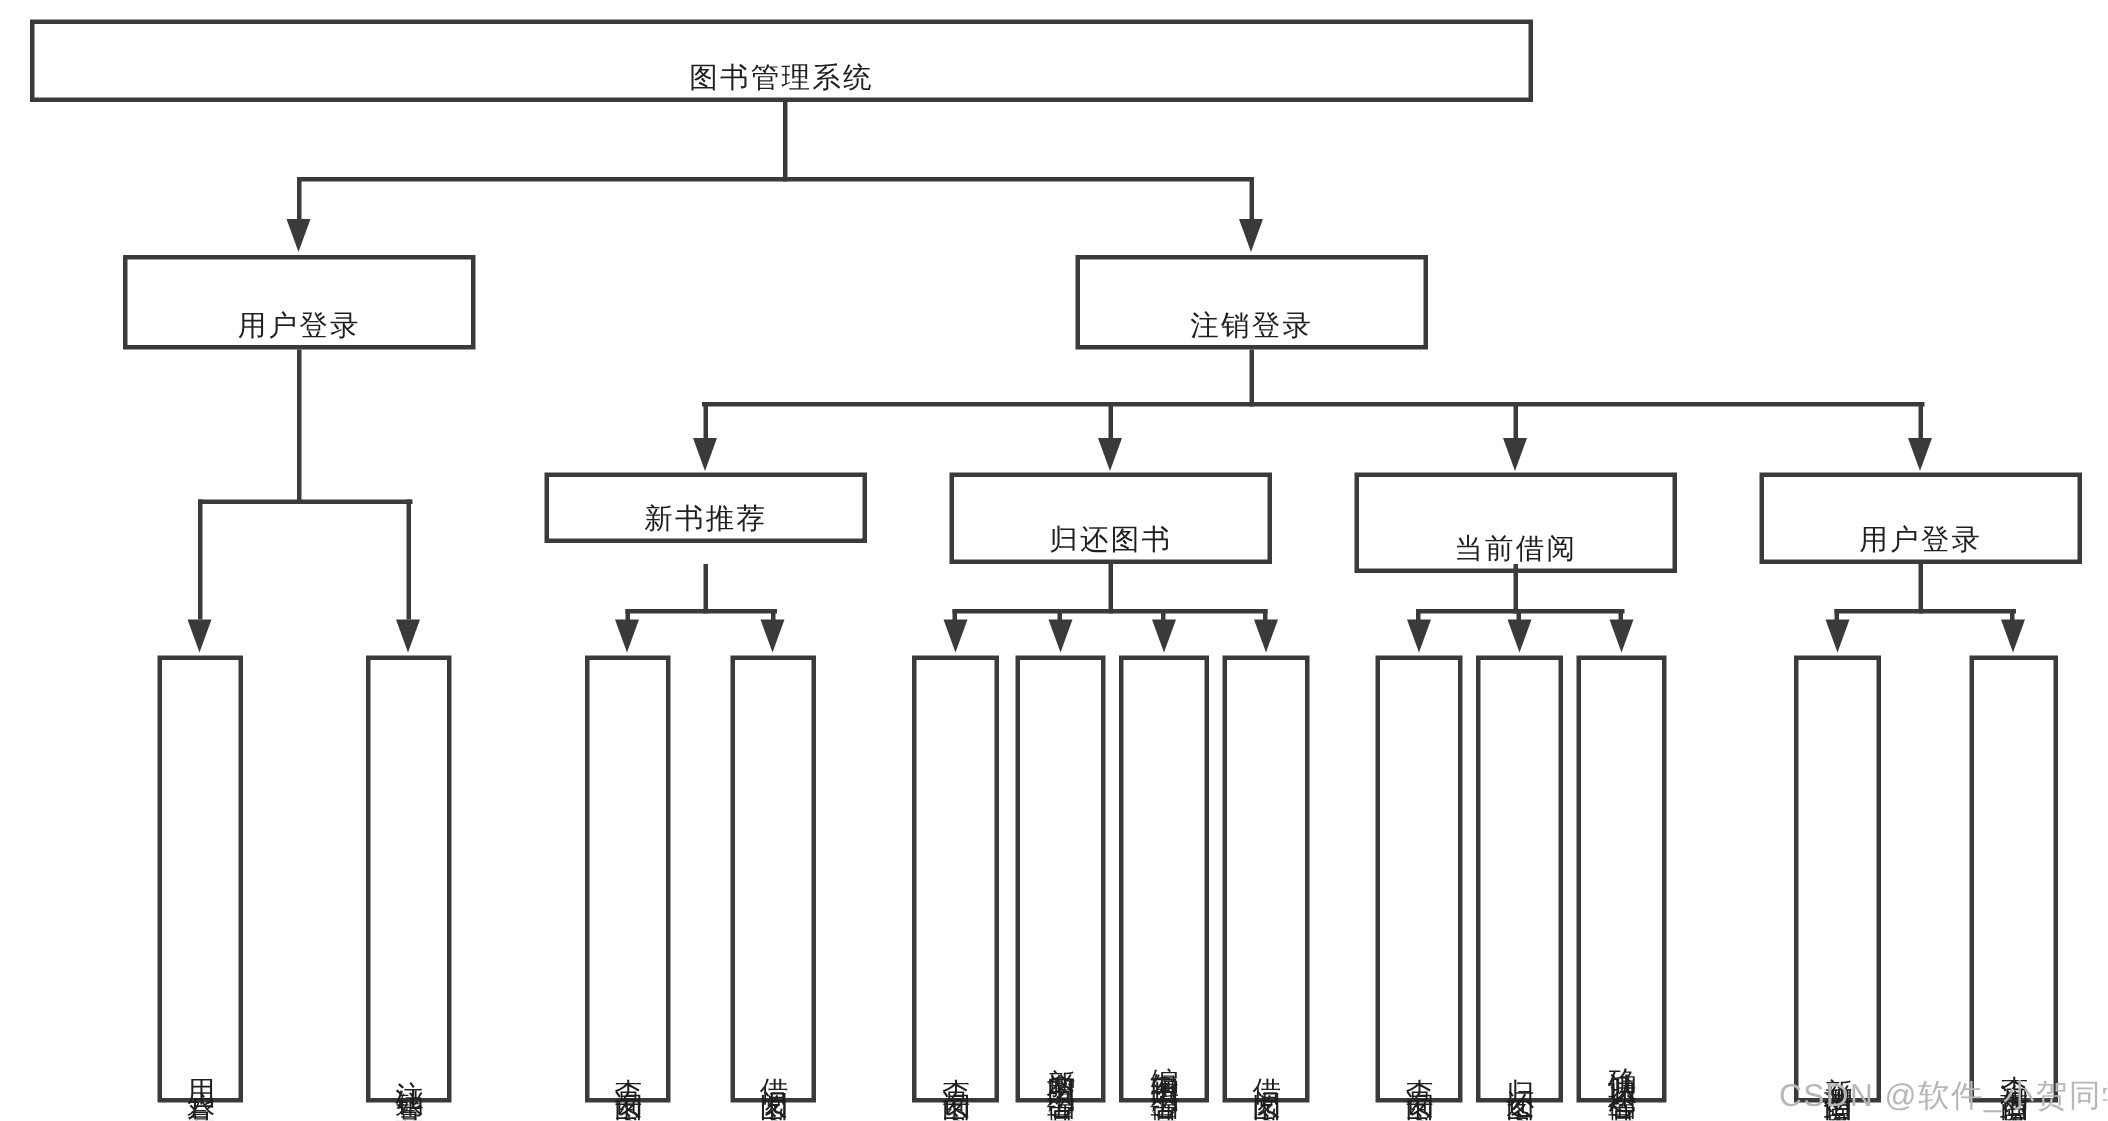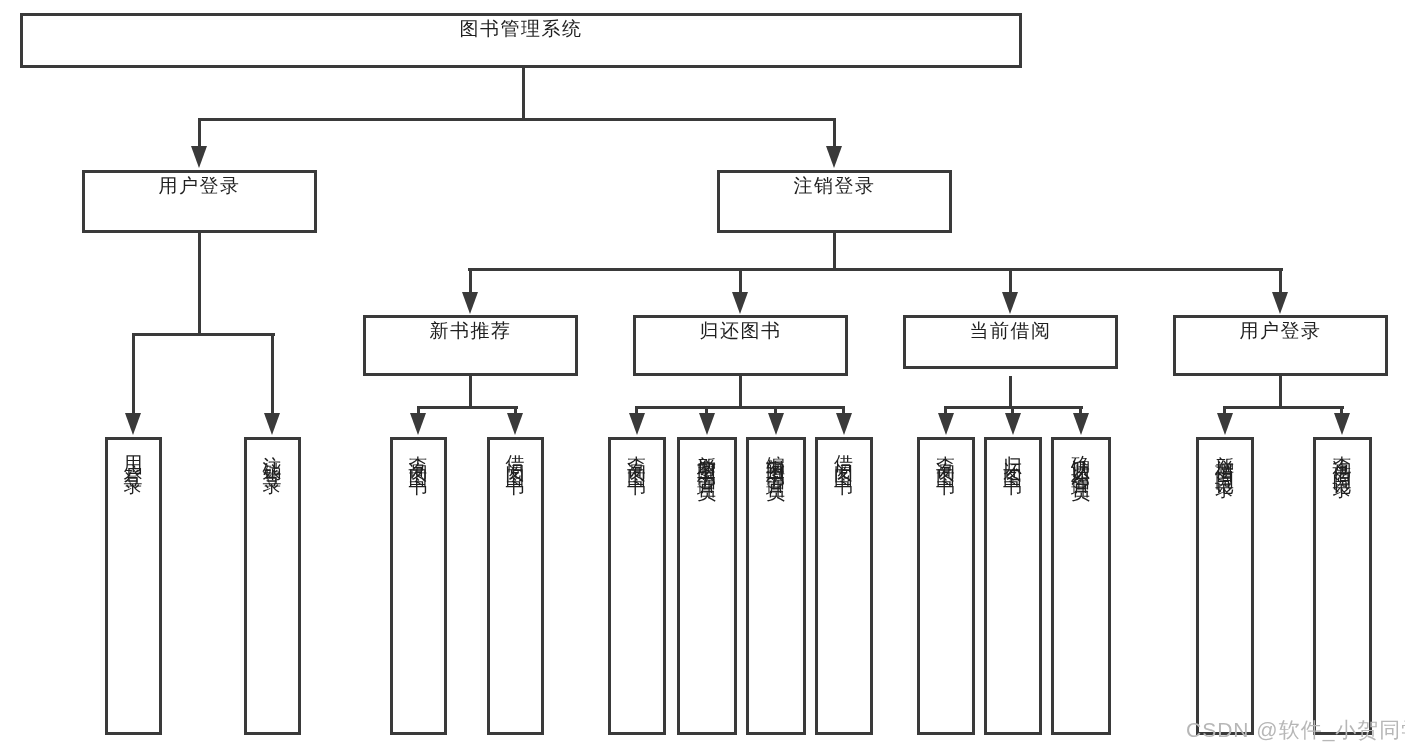--- a/index.html
+++ b/index.html
@@ -8,21 +8,21 @@
     width:1405px;height:747px;
     background:#ffffff;
     font-family:"Liberation Sans","DejaVu Sans",sans-serif;
     overflow:hidden;
   }
   .box{
     position:absolute;
     border:3px solid #3a3a3a;
     background:#ffffff;
     box-sizing:border-box;
-    display:flex;align-items:flex-start;justify-content:center;
+    display:flex;align-items:flex-end;justify-content:center;
     color:#1f1f1f;
   }
   .hlabel{font-size:19px;letter-spacing:1.5px;white-space:nowrap;}
   .vtext{
     writing-mode:vertical-rl;
     text-orientation:mixed;
     font-size:19px;
     letter-spacing:7px;
     line-height:1;
     color:#1f1f1f;
@@ -80,27 +80,27 @@
   <div class="hline" style="left:468px;top:268px;width:815px;"></div>
   <div class="vline" style="left:469px;top:268px;height:26px;"></div>
   <div class="arrow" style="left:462px;top:292px;"></div>
   <div class="vline" style="left:739px;top:268px;height:26px;"></div>
   <div class="arrow" style="left:732px;top:292px;"></div>
   <div class="vline" style="left:1009px;top:268px;height:26px;"></div>
   <div class="arrow" style="left:1002px;top:292px;"></div>
   <div class="vline" style="left:1279px;top:268px;height:26px;"></div>
   <div class="arrow" style="left:1272px;top:292px;"></div>
 
-  <div class="box" style="left:363px;top:315px;width:215px;height:61px;">
+  <div class="box" style="left:363px;top:315px;width:215px;height:47px;">
     <span class="hlabel">新书推荐</span>
   </div>
   <div class="box" style="left:633px;top:315px;width:215px;height:61px;">
     <span class="hlabel">归还图书</span>
   </div>
-  <div class="box" style="left:903px;top:315px;width:215px;height:54px;">
+  <div class="box" style="left:903px;top:315px;width:215px;height:67px;">
     <span class="hlabel">当前借阅</span>
   </div>
   <div class="box" style="left:1173px;top:315px;width:215px;height:61px;">
     <span class="hlabel">用户登录</span>
   </div>
 
   <div class="vline" style="left:469px;top:376px;height:33px;"></div>
   <div class="hline" style="left:417px;top:406px;width:101px;"></div>
   <div class="vline" style="left:417px;top:406px;height:10px;"></div>
   <div class="arrow" style="left:410px;top:413px;"></div>

